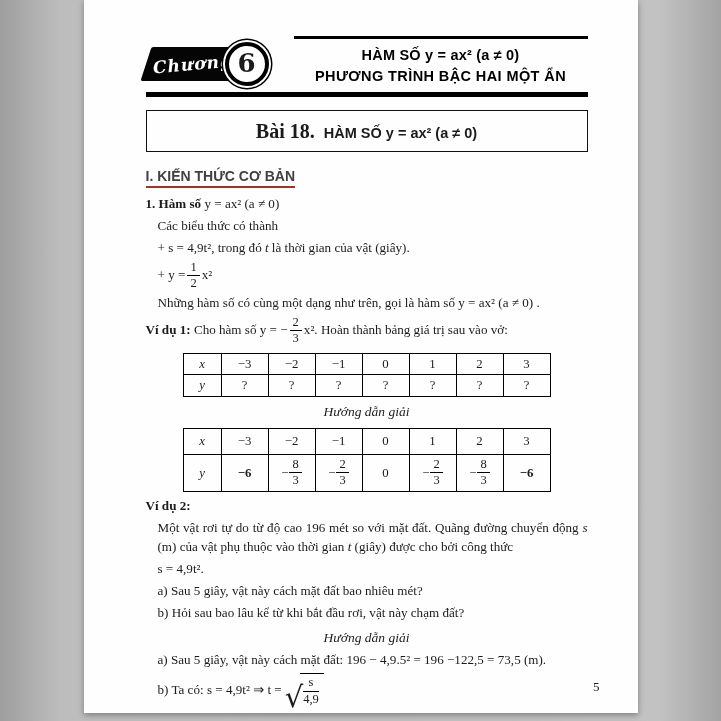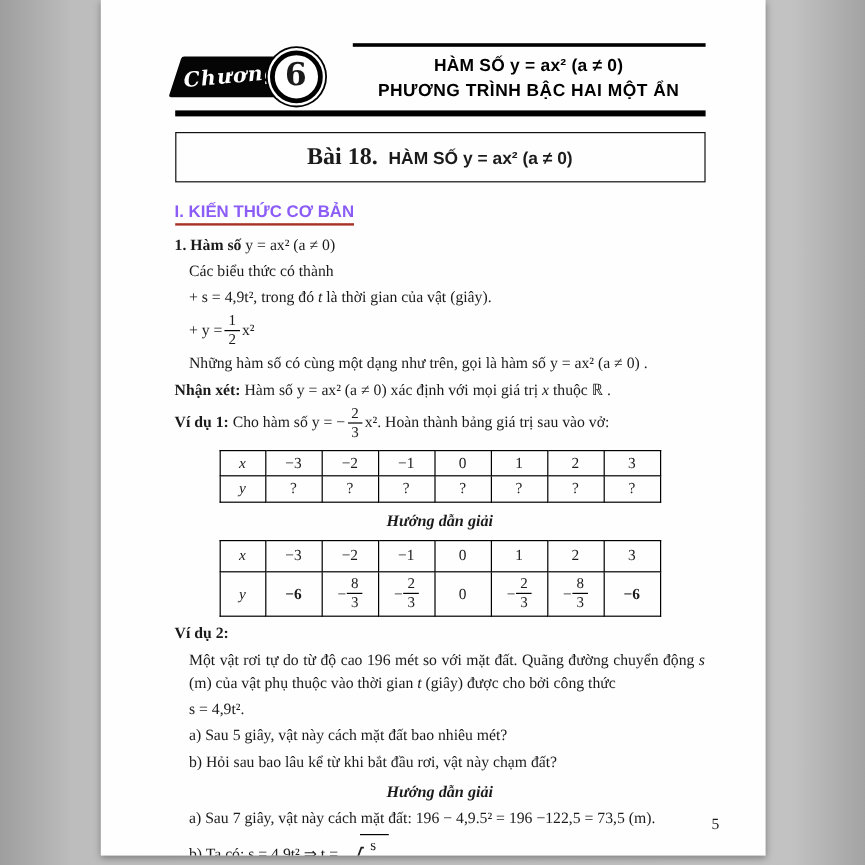--- a/index.html
+++ b/index.html
@@ -50,21 +50,21 @@
   
   .lesson-box {
     border:1.6px solid #111; margin-top:13px; text-align:center; padding:6px 0 5px;
     font-family:"Liberation Sans", sans-serif; font-weight:bold; font-size:14.5px;
   }
   .lesson-label { font-family:"Liberation Serif", serif; font-size:20px; margin-right:5px; }
 
   
   .section-heading {
     margin:14px 0 9px; font-family:"Liberation Sans", sans-serif;
-    font-weight:bold; font-size:14px; color:#8b5cf6;
+    font-weight:bold; font-size:14px; color:#404040;
   }
   .sh-underline { border-bottom:2px solid #a93226; padding-bottom:2px; }
 
   .line { margin:3px 0; }
   .indent { margin-left:12px; }
   .math { }
   .justify { text-align:justify; }
 
   
   .tfrac { display:inline-flex; align-items:center; vertical-align:middle; margin:0 2px; }
@@ -74,21 +74,21 @@
   .stack .den { display:block; padding-top:1px; }
 
   
   .vtable { border-collapse:collapse; margin:7px auto 5px; }
   .vtable td { border:1px solid #000; text-align:center; padding:1px 0; font-size:12.8px; }
   .vtable td.varcell { font-style:italic; width:38px; }
   .vtable td.val { width:47px; }
   .vtable.tall td { padding:3px 0; }
   .boldval { font-weight:bold; }
 
-  .sol-head { text-align:center; font-weight:bold; font-style:italic; margin:5px 0 4px; font-size:13.5px; }
+  .sol-head { text-align:center; font-weight:normal; font-style:italic; margin:5px 0 4px; font-size:13.5px; }
 
   
   .sqrt { display:inline-flex; align-items:flex-end; vertical-align:middle; margin:0 3px; }
   .rsign { font-family:"DejaVu Sans", sans-serif; font-size:29px; line-height:1; transform:translateY(3px); }
   .rbody { border-top:1.5px solid #000; padding:2px 5px 0 3px; margin-left:-3px; }
 
   .page-num { position:absolute; bottom:16px; right:38px; font-size:13px; }
 </style>
 </head>
 <body>
@@ -129,21 +129,20 @@
 
     <p class="line indent"><span>+</span><span class="math"> y =</span><span class="tfrac">
           <span class="stack">
             <span class="num">1</span>
             <span class="den">2</span>
           </span>
         </span><span class="math">x²</span></p>
 
     <p class="line indent"><span>Những hàm số có cùng một dạng như trên, gọi là hàm số </span><span class="math">y = ax²  (a ≠ 0)</span><span> .</span></p>
 
-    <p class="line"><b>Nhận xét:</b><span> Hàm số </span><span class="math">y = ax²  (a ≠ 0)</span><span> xác định với mọi giá trị </span><i>x</i><span> thuộc ℝ .</span></p>
 
     <p class="line"><b>Ví dụ 1:</b><span> Cho hàm số </span><span class="math">y = −</span><span class="tfrac">
           <span class="stack">
             <span class="num">2</span>
             <span class="den">3</span>
           </span>
         </span><span class="math">x²</span><span>. Hoàn thành bảng giá trị sau vào vở:</span></p>
 
     <table class="vtable">
       <tbody>
@@ -222,21 +221,21 @@
       </table>
 
     <p class="line"><b>Ví dụ 2:</b></p>
     <p class="line indent justify"><span>Một vật rơi tự do từ độ cao 196 mét so với mặt đất. Quãng đường chuyển động </span><i>s</i><span> (m) của vật phụ thuộc vào thời gian </span><i>t</i><span> (giây) được cho bởi công thức</span></p>
     <p class="line indent"><span class="math">s = 4,9t².</span></p>
     <p class="line indent">a) Sau 5 giây, vật này cách mặt đất bao nhiêu mét?</p>
     <p class="line indent">b) Hỏi sau bao lâu kể từ khi bắt đầu rơi, vật này chạm đất?</p>
 
     <div class="sol-head">Hướng dẫn giải</div>
 
-    <p class="line indent"><span>a) Sau 7 giây, vật này cách mặt đất: </span><span>196 − 4,9.5² = 196 −122,5 = 73,5 (m).</span></p>
+    <p class="line indent"><span>a) Sau 5 giây, vật này cách mặt đất: </span><span>196 − 4,9.5² = 196 −122,5 = 73,5 (m).</span></p>
 
     <p class="line indent"><span>b) Ta có: </span><span class="math">s = 4,9t²</span><span> ⇒ </span><span class="math">t =</span><span class="sqrt">
           <span class="rsign">√</span>
           <span class="rbody"><span class="stack"><span class="num math">s</span><span class="den">4,9</span></span></span>
         </span></p>
 
     <div class="page-num">5</div>
   </div>
 </div>
 

